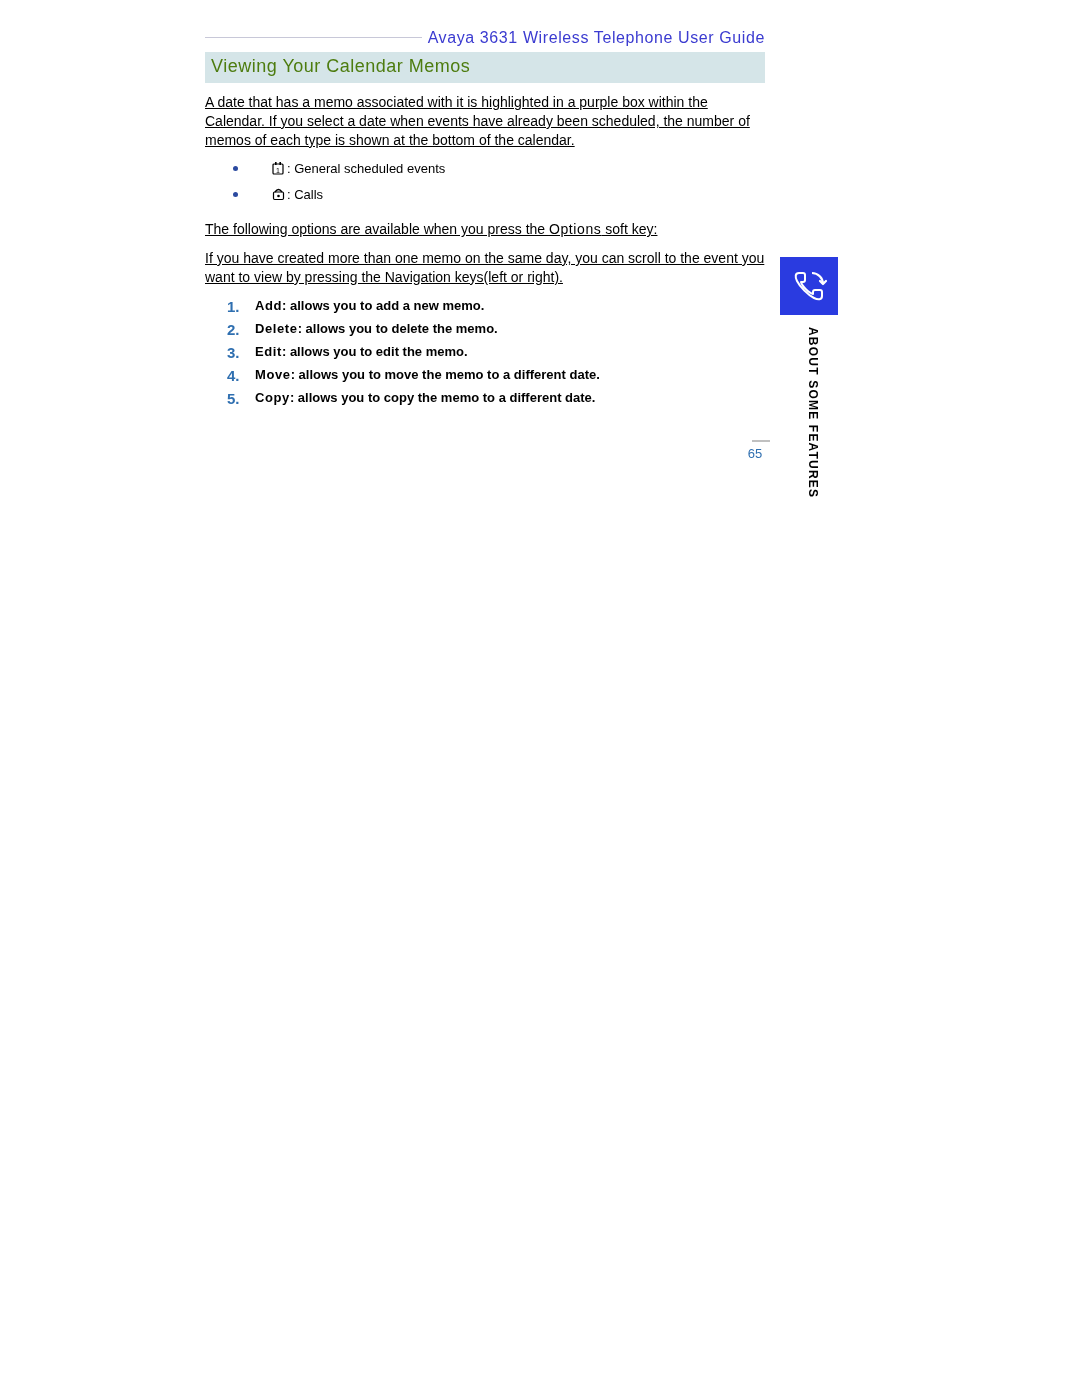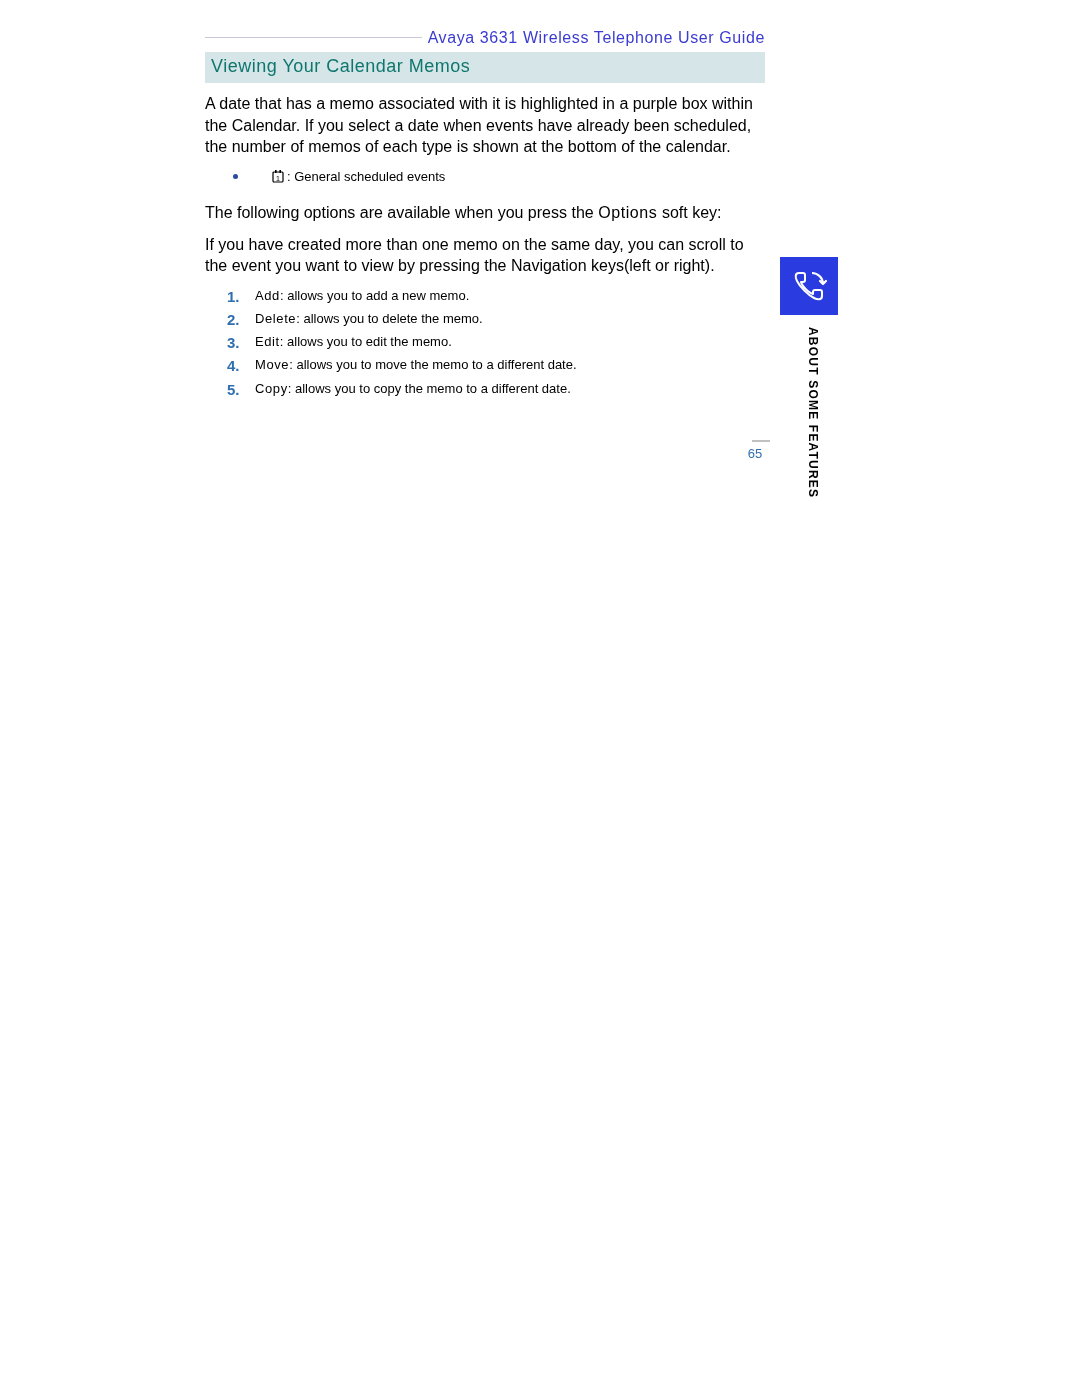--- a/index.html
+++ b/index.html
@@ -47,32 +47,33 @@
     top: 1px;
     font-size: 16px;
     letter-spacing: 0.6px;
     color: #3b3bd0;
     background: #ffffff;
     padding-left: 6px;
   }
   .section-heading {
     width: 100%;
     background: #d5e5e8;
-    color: #0f766e;
+    color: #4d7c0f;
     font-size: 18px;
     letter-spacing: 0.5px;
     padding: 4px 6px 6px 6px;
     box-sizing: border-box;
     margin-top: 4px;
     margin-bottom: 10px;
   }
   .para {
-    font-size: 16px;
+    font-size: 14px;
     line-height: 1.35;
     margin-bottom: 10px;
+    text-decoration: underline;
   }
   ul.icon-list {
     list-style: none;
     padding: 0;
     margin: 0 0 14px 28px;
   }
   ul.icon-list li {
     position: relative;
     padding-left: 38px;
     font-size: 13px;
@@ -94,20 +95,21 @@
     width: 14px;
     text-align: center;
     margin-right: 2px;
     vertical-align: -2px;
   }
   ol.options {
     list-style: none;
     counter-reset: opt;
     padding: 0;
     margin: 4px 0 0 22px;
+    font-weight: bold;
   }
   ol.options li {
     counter-increment: opt;
     position: relative;
     padding-left: 28px;
     font-size: 13px;
     line-height: 1.4;
     margin-bottom: 5px;
   }
   ol.options li::before {
@@ -185,20 +187,29 @@
       <li>
         <span class="icon-slot">
           <svg width="12" height="13" viewBox="0 0 12 13">
               <rect x="1" y="2" width="10" height="10" rx="1" fill="none" stroke="#000" stroke-width="1.2"></rect>
               <rect x="3" y="0" width="1.6" height="3" fill="#000"></rect>
               <rect x="7.4" y="0" width="1.6" height="3" fill="#000"></rect>
               <text x="6" y="10.5" text-anchor="middle" font-size="7" font-family="Arial" fill="#000">1</text>
             </svg>
         </span><span>: General scheduled events</span>
       </li>
+      <li>
+        <span class="icon-slot">
+          <svg width="13" height="13" viewBox="0 0 13 13">
+              <rect x="1.5" y="4" width="10" height="7.5" rx="1.2" fill="none" stroke="#000" stroke-width="1.2"></rect>
+              <path d="M3 4 Q6.5 -1 10 4" fill="none" stroke="#000" stroke-width="1.4"></path>
+              <circle cx="6.5" cy="8" r="1.3" fill="#000"></circle>
+            </svg>
+        </span><span>: Calls</span>
+      </li>
     </ul>
 
 
     <div class="para">
       <span>The following options are available when you press the </span><span class="opt-term">Options</span><span> soft key:</span>
     </div>
 
     <div class="para">If you have created more than one memo on the same day, you can scroll to the event you want to view by pressing the Navigation keys(left or right).</div>
 
     <ol class="options">

